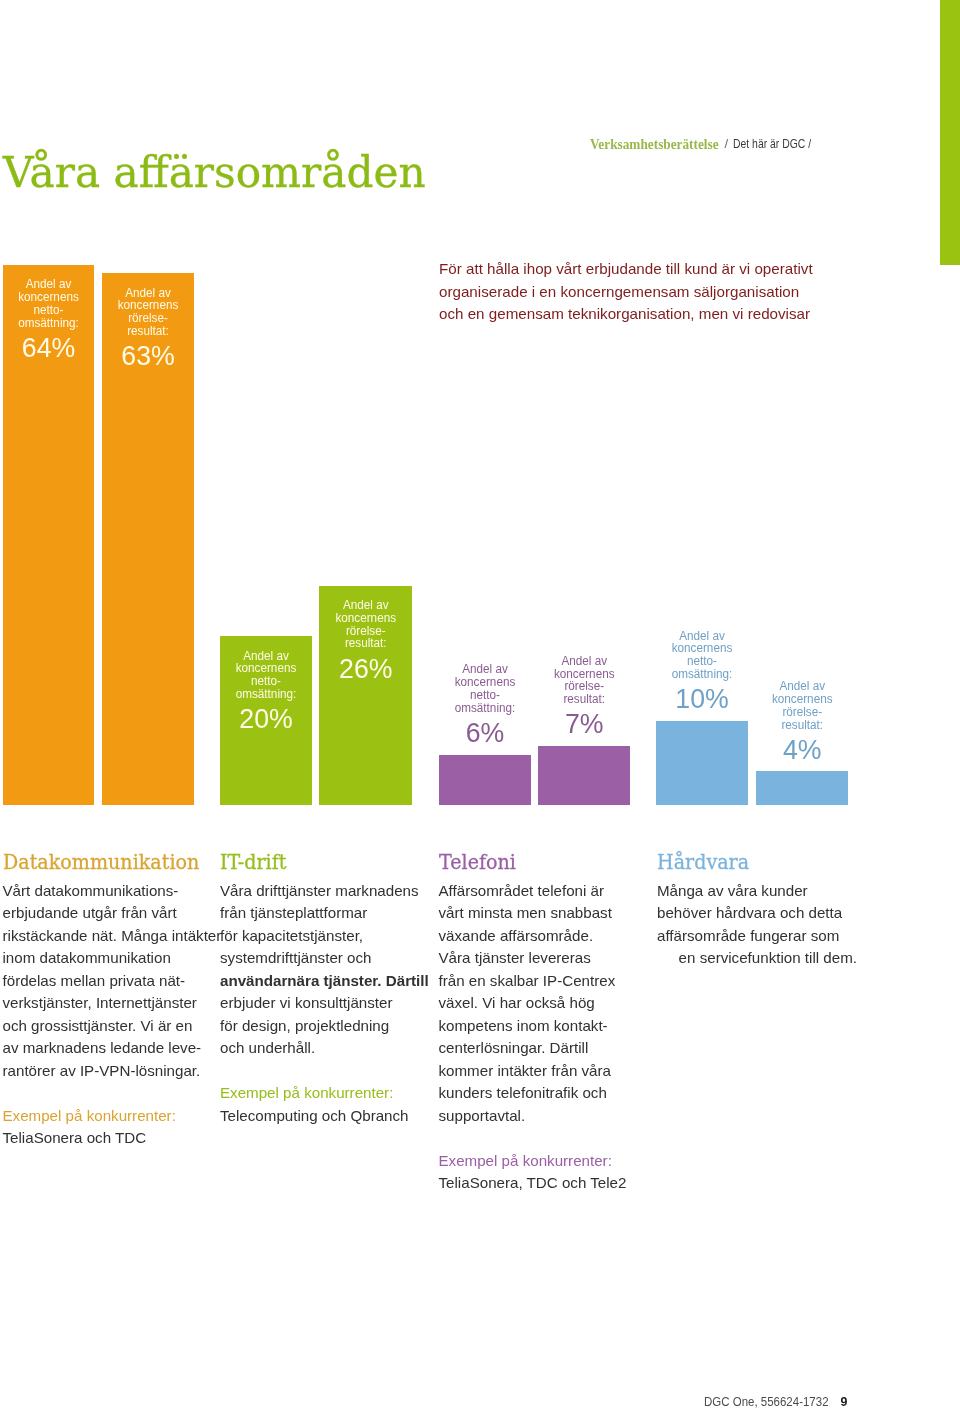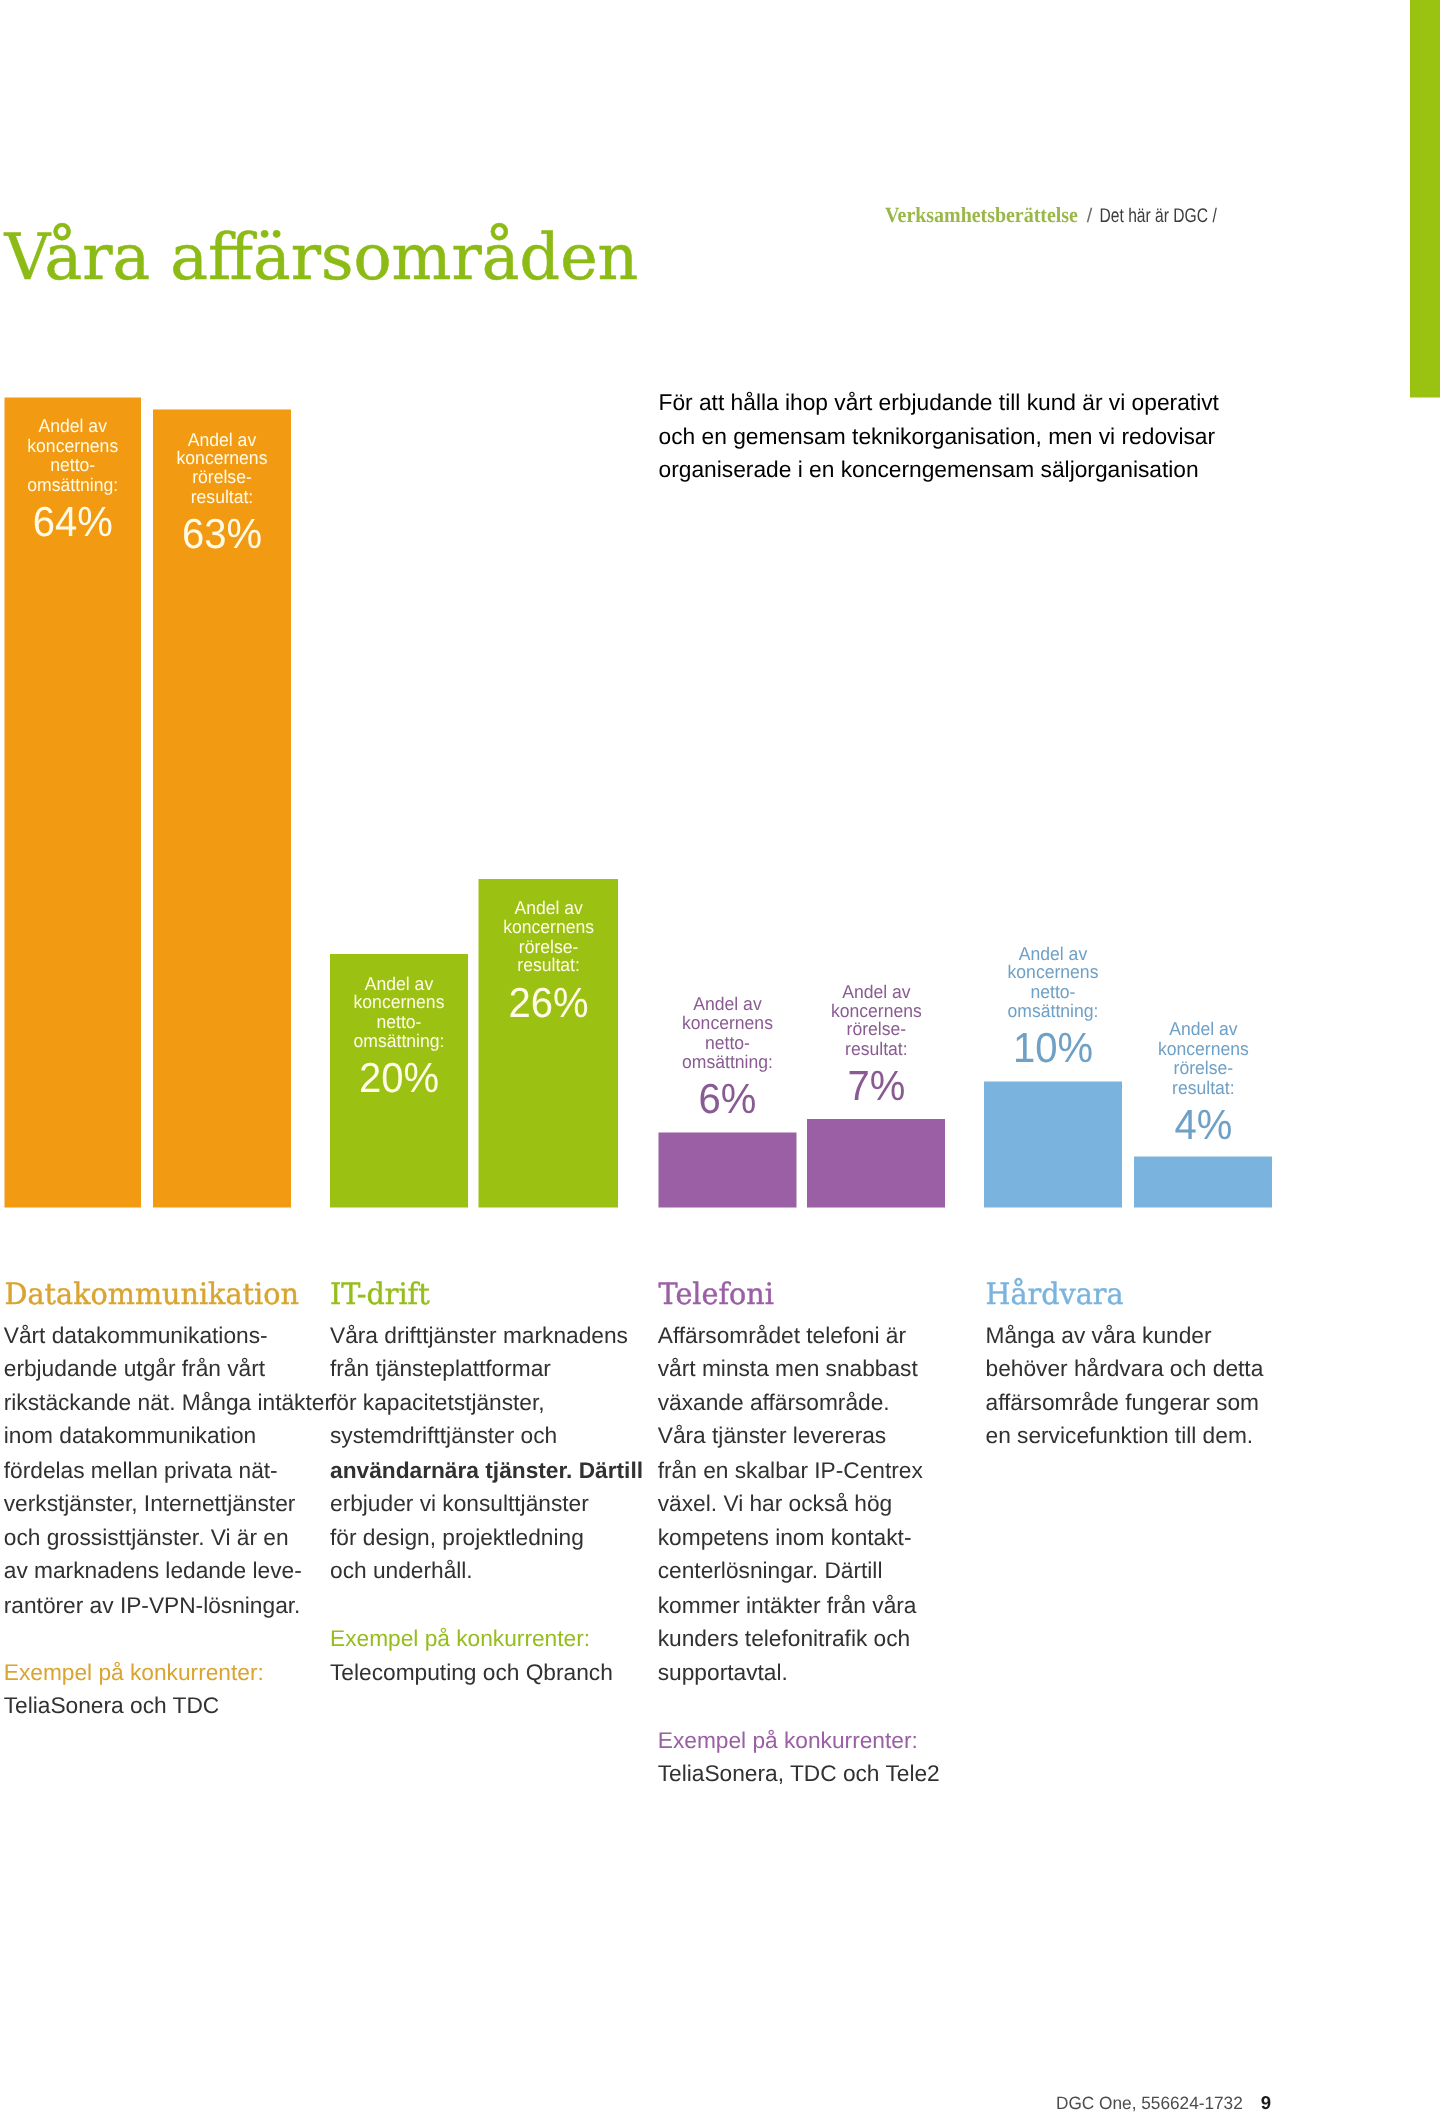--- a/index.html
+++ b/index.html
@@ -22,21 +22,21 @@
               left:143px;transform:scaleX(0.79);}
 
   
   .page-title{position:absolute;left:3px;top:148.5px;font-family:"DejaVu Serif",serif;
               font-weight:400;font-size:42.5px;line-height:48px;color:#8cbb16;
               transform:scaleX(0.993);transform-origin:left top;margin:0;white-space:nowrap;
               -webkit-text-stroke:0.35px currentColor;}
 
   
   .intro{position:absolute;left:439px;top:258px;width:440px;font-size:15.18px;line-height:22.5px;
-         color:#000000;margin:0;white-space:nowrap;}
+         color:#7f1d1d;margin:0;white-space:nowrap;}
 
   
   .chart{position:absolute;left:0;top:0;width:960px;height:1412px;}
   .bar{position:absolute;}
   .bar-label{position:absolute;text-align:center;font-size:12.3px;line-height:12.8px;}
   .bar-label > span{display:block;transform:scaleX(0.953);}
   .bar-pct{font-size:28px;line-height:28px;display:block;padding-top:4.4px;
            transform:scaleX(0.944);}
 
   
@@ -65,22 +65,22 @@
   <div class="breadcrumb">
     <span class="bc-green">Verksamhetsberättelse</span>
       <span class="bc-sep">/</span>
       <span class="bc-gray">Det här är DGC /</span>
   </div>
 
   <h1 class="page-title">Våra affärsområden</h1>
 
   <p class="intro" id="intro">
       <span style="display: block;">För att hålla ihop vårt erbjudande till kund är vi operativt</span>
+      <span style="display: block;">organiserade i en koncerngemensam säljorganisation</span>
       <span style="display: block;">och en gemensam teknikorganisation, men vi redovisar</span>
-      <span style="display: block;">organiserade i en koncerngemensam säljorganisation</span>
     </p>
 
   <div class="chart" id="chart">
       <div class="bar" style="left: 2.5px; top: 264.72px; width: 91px; height: 540.48px; background: rgb(242, 154, 18);"></div>
       <div class="bar-label" style="left: 2.5px; top: 278.12px; width: 91px; color: rgb(255, 251, 232);">
         <span>Andel av</span>
         <span>koncernens</span>
         <span>netto-</span>
         <span>omsättning:</span>
         <span class="bar-pct">64%</span>
@@ -192,21 +192,21 @@
         </p>
         <p class="ex" style="color: rgb(154, 95, 164); margin-top: 22.5px;">Exempel på konkurrenter:</p>
         <p class="exval">TeliaSonera, TDC och Tele2</p>
       </div>
       <div class="col" style="left: 657px; width: 200px;">
         <h3 style="color: rgb(122, 179, 221);">Hårdvara</h3>
         <p>
           <span style="display: block;">Många av våra kunder</span>
           <span style="display: block;">behöver hårdvara och detta</span>
           <span style="display: block;">affärsområde fungerar som</span>
-          <span style="display: block;">en servicefunktion till dem.</span>
+          <span style="display: block; text-align: right;">en servicefunktion till dem.</span>
         </p>
       </div>
     </div>
 
   <div class="footer">
     <span class="ftxt">DGC One, 556624-1732</span>
       <span class="pg">9</span>
   </div>
 
 </div>

